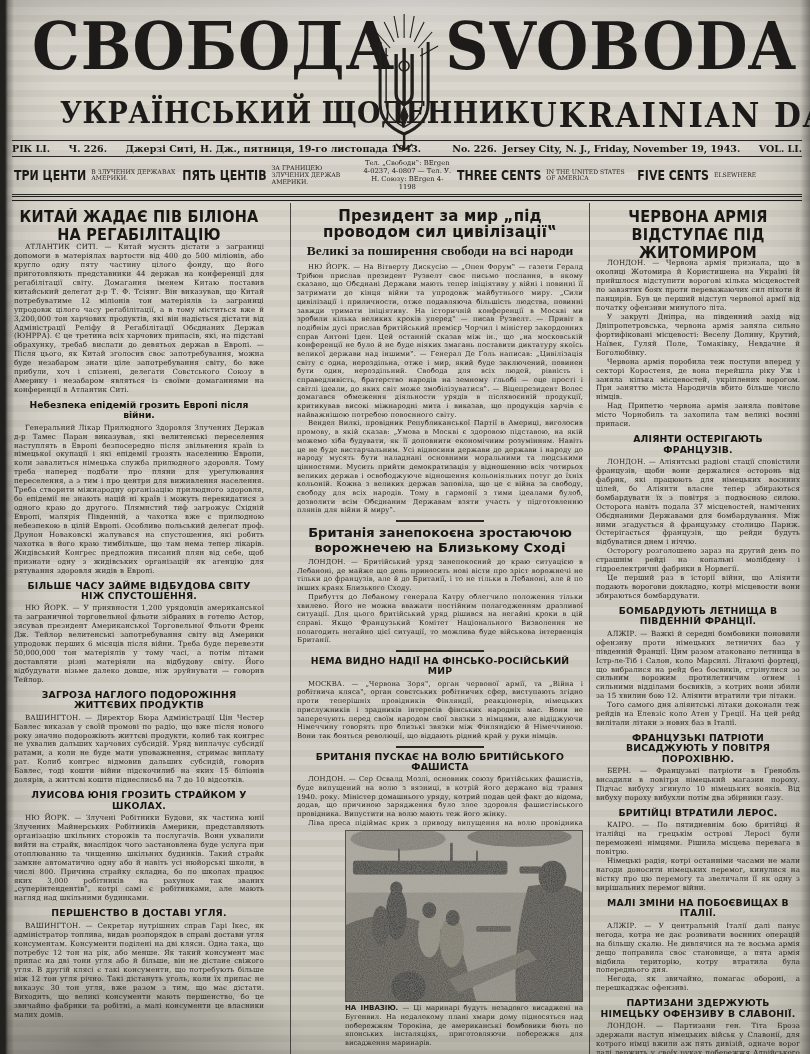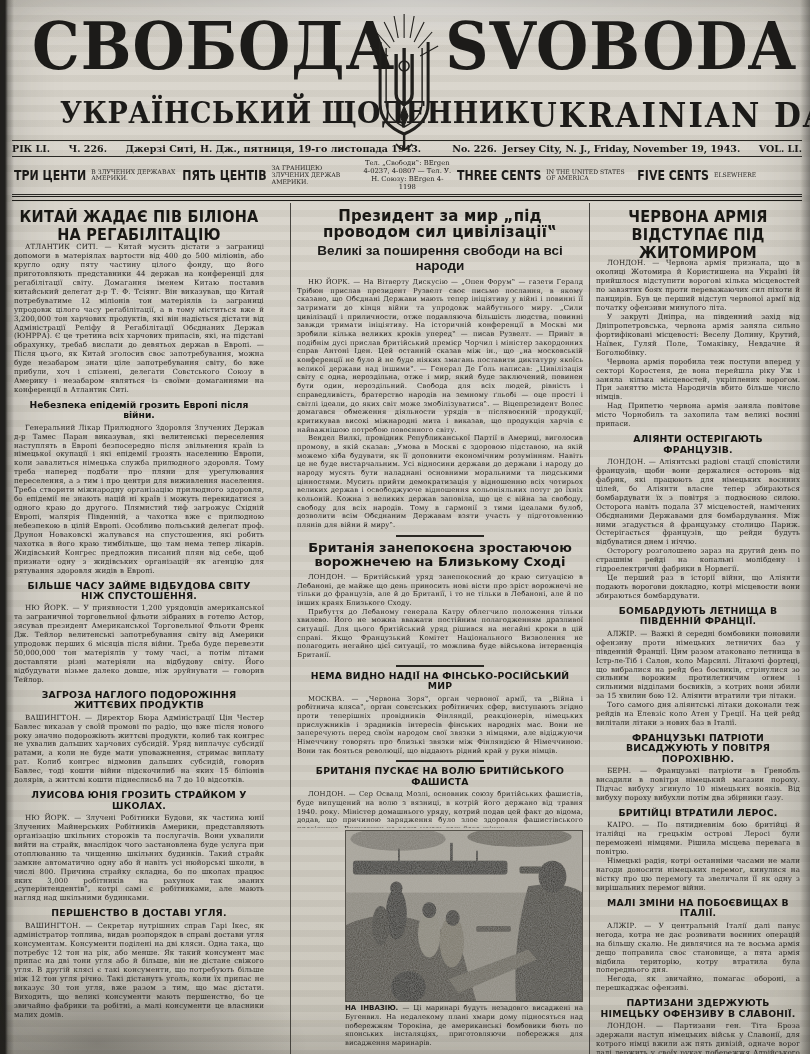--- a/index.html
+++ b/index.html
@@ -53,21 +53,21 @@
 
   
   .article{margin-bottom:3px;}
   .article p{margin:0;text-align:justify;text-indent:11px;font-size:7.1px;line-height:1.26;
     letter-spacing:.1px;word-spacing:.4px;color:#211f1c;}
   .col-mid .article p{font-size:6.9px;}
   .head{font-family:"DejaVu Sans",sans-serif;font-weight:800;text-align:center;color:#181714;
     margin:5px 2px 3px;line-height:1.12;}
   .head.major{font-size:14.5px;letter-spacing:.2px;transform:scaleY(1.1);transform-origin:top;}
   .head.lead{font-size:15px;letter-spacing:.2px;}
-  .deck{font-family:Liberation Sans, sans-serif;font-weight:800;text-align:center;font-size:13.5px;
+  .deck{font-family:Liberation Serif, serif;font-weight:800;text-align:center;font-size:13.5px;
     margin:1px 0 4px;line-height:1.1;}
   .head.mid{font-size:13px;}
   .head.caps{font-size:9.3px;letter-spacing:.2px;}
   .head.sub{font-size:9.2px;}
   .col-mid .article + .article .head::before{content:"";display:block;width:88px;margin:0 auto 4px;
     border-top:2px solid #2a2823;}
 
   
   .photo-block{flex:0 0 auto;margin-top:2px;padding-left:48px;}
   .photo{width:100%;height:172px;display:block;border:1px solid #55524b;box-sizing:border-box;}

